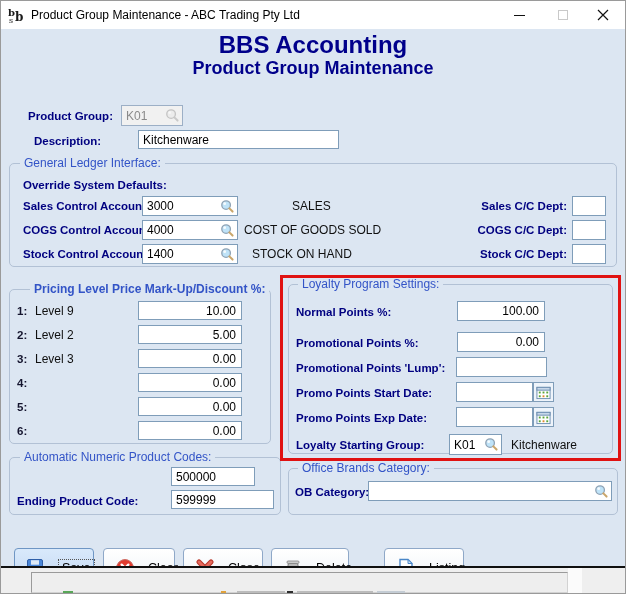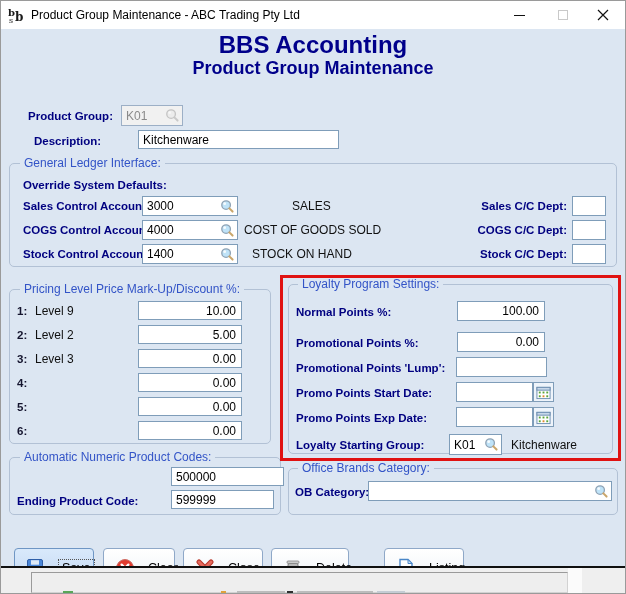--- a/index.html
+++ b/index.html
@@ -148,21 +148,21 @@
         <line x1="10" y1="10" x2="13.4" y2="13.4" stroke="#caa66a" stroke-width="2.2" stroke-linecap="round"></line>
       </svg>
     </div>
     <div class="plain" style="left:243px; top:215px;margin-left:8px;">STOCK ON HAND</div>
     <div class="lbl r" style="left:430px; top:215px; width:136px;">Stock C/C Dept:</div>
     <div class="field" style="left:571px; top:215px; width:34px; height:20px;">
       <input style="">
     </div>
 
     <div class="legend-box" style="left:8px; top:260px; width:262px; height:155px;">
-      <span class="legend" style="left:10px;">Pricing Level Price Mark-Up/Discount %:</span>
+      <span class="legend" style="left:20px;font-weight:bold;">Pricing Level Price Mark-Up/Discount %:</span>
     </div>
     <div class="lbl" style="left:16px; top:272px; color:#14142e;">1:</div>
     <div class="plain" style="left:34px; top:272px;">Level 9</div>
     <div class="field" style="left:137px; top:272px; width:104px; height:19px;">
       <input class="num" value="10.00" style="">
     </div>
     <div class="lbl" style="left:16px; top:296px; color:#14142e;">2:</div>
     <div class="plain" style="left:34px; top:296px;">Level 2</div>
     <div class="field" style="left:137px; top:296px; width:104px; height:19px;">
       <input class="num" value="5.00" style="">
@@ -245,21 +245,21 @@
         <circle cx="6.5" cy="6.5" r="4.6" fill="#bfe3f8" stroke="#8fa3b5" stroke-width="1.4"></circle>
         <circle cx="5" cy="5" r="1.5" fill="#fff" opacity=".85"></circle>
         <line x1="10" y1="10" x2="13.4" y2="13.4" stroke="#caa66a" stroke-width="2.2" stroke-linecap="round"></line>
       </svg>
     </div>
     <div class="plain" style="left:510px; top:406px;">Kitchenware</div>
 
     <div class="legend-box" style="left:8px; top:428px; width:272px; height:58px;">
       <span class="legend" style="left:10px;">Automatic Numeric Product Codes:</span>
     </div>
-    <div class="field" style="left:170px; top:438px; width:113px; height:19px;">
+    <div class="field" style="left:170px; top:438px; width:84px; height:19px;">
       <input value="500000" style="">
     </div>
     <div class="lbl" style="left:16px; top:462px;">Ending Product Code:</div>
     <div class="field" style="left:170px; top:461px; width:103px; height:19px;">
       <input value="599999" style="">
     </div>
 
     <div class="legend-box" style="left:287px; top:439px; width:330px; height:47px;">
       <span class="legend" style="left:9px;">Office Brands Category:</span>
     </div>

